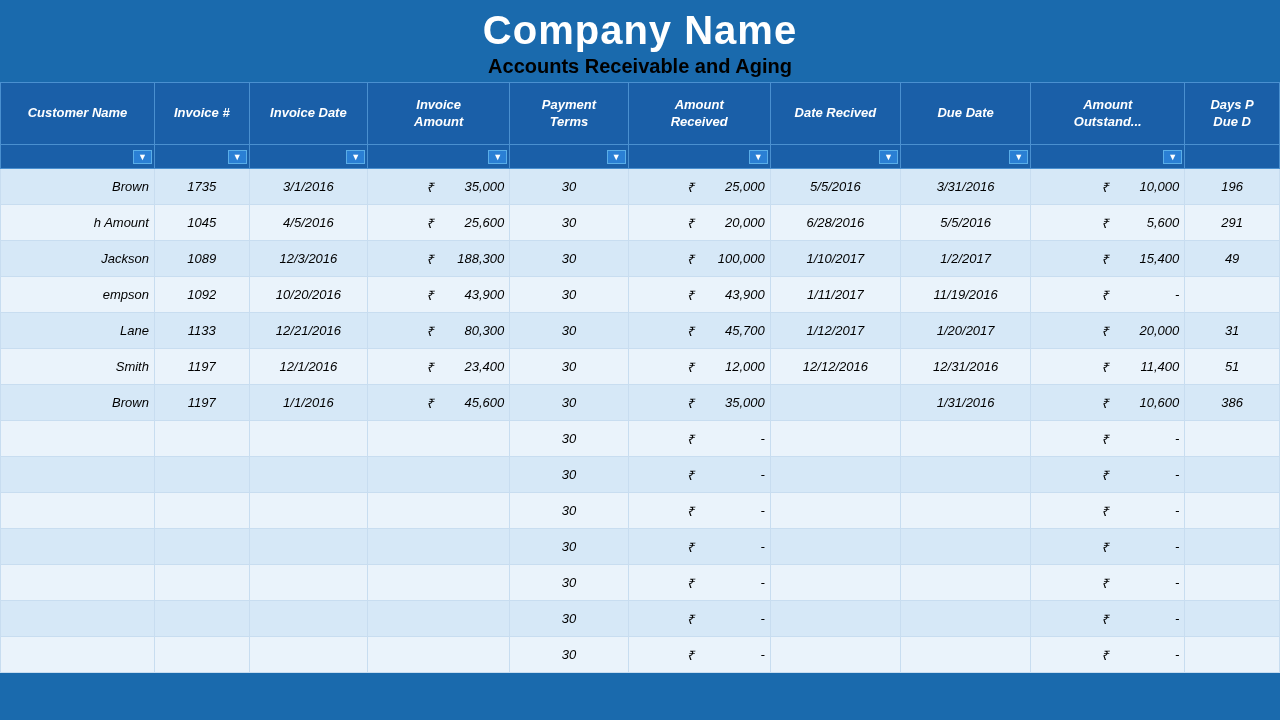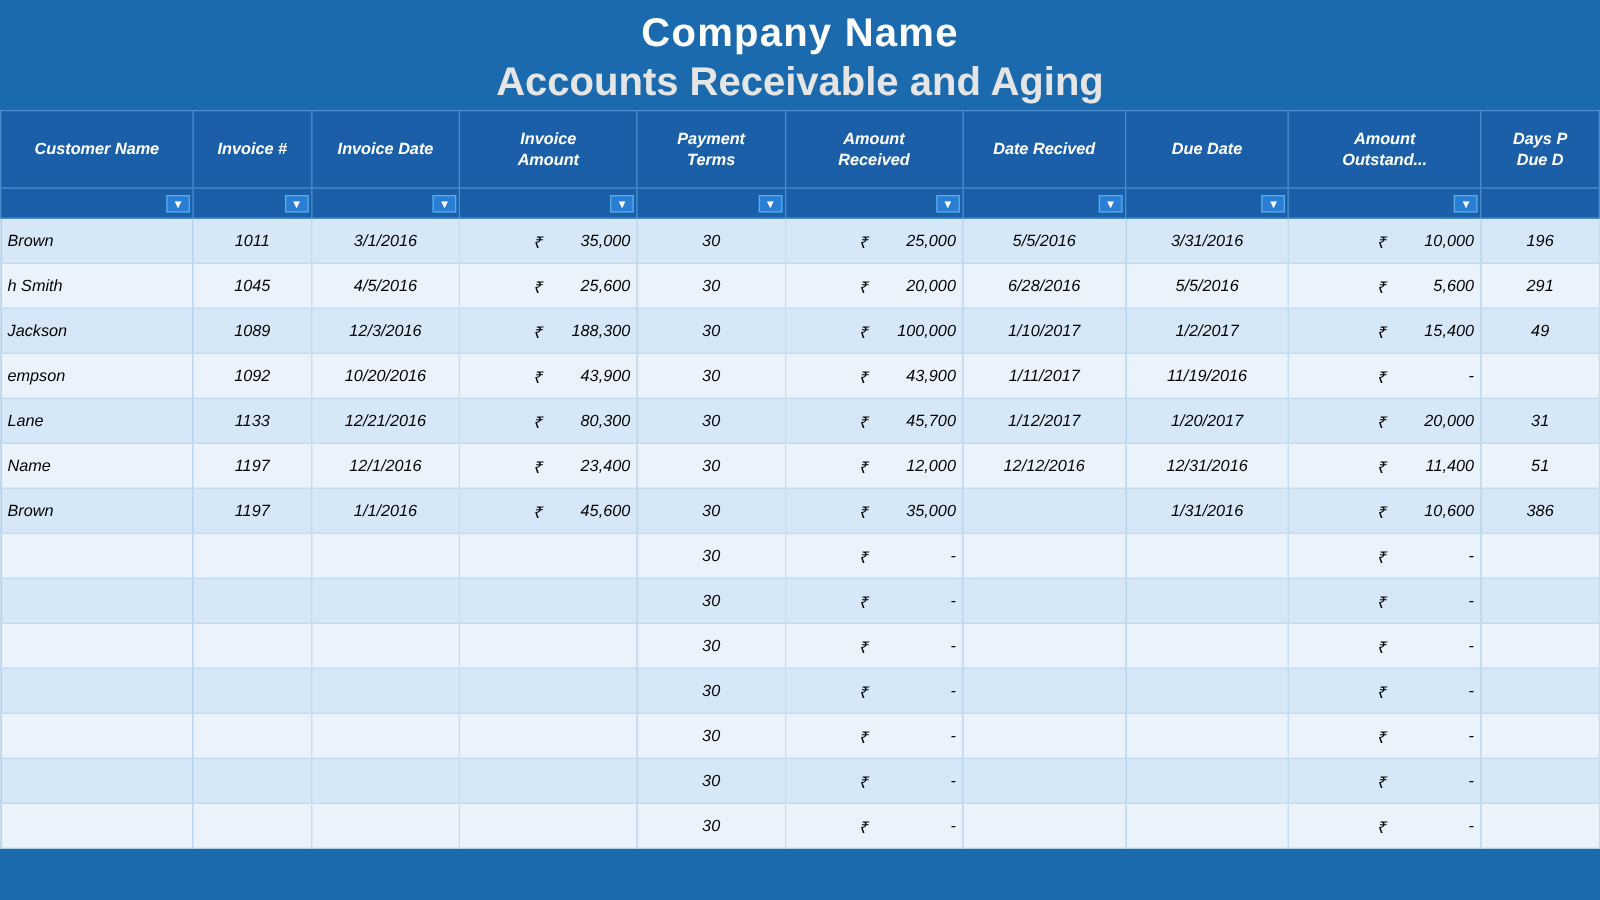--- a/index.html
+++ b/index.html
@@ -10,27 +10,27 @@
       height: 720px;
       overflow: hidden;
     }
     .header-section {
       background: #1a6aad;
       text-align: center;
       padding: 8px 0 4px 0;
     }
     .company-name {
       color: white;
-      font-size: 32px;
+      font-size: 40px;
       font-weight: bold;
       letter-spacing: 1px;
     }
     .subtitle {
-      color: #e5e5e5;
-      font-size: 32px;
+      color: #000000;
+      font-size: 20px;
       font-weight: bold;
       margin-top: 2px;
     }
     .table-container {
       width: 100%;
       overflow: hidden;
       font-style: italic;
     }
     table {
       width: 100%;
@@ -88,21 +88,21 @@
     .col-inv-date { width: 100px; }
     .col-inv-amount { width: 120px; }
     .col-payment { width: 100px; }
     .col-amt-received { width: 120px; }
     .col-date-received { width: 110px; }
     .col-due-date { width: 110px; }
     .col-amt-outstanding { width: 130px; }
     .col-days-due { width: 80px; }
     .text-center { text-align: center; }
     .text-right { text-align: right; }
-    .text-left { text-align: left; }
+    .text-left { text-align: right; }
     .currency-cell {
       display: flex;
       align-items: center;
       justify-content: flex-end;
       gap: 4px;
     }
     .rupee {
       min-width: 14px;
       text-align: left;
     }
@@ -178,21 +178,21 @@
           <div class="filter-btn">
               <span class="dropdown-arrow">▼</span>
             </div>
         </td>
         <td class="col-days-due"></td>
       </tr>
     </thead>
     <tbody id="table-body">
     <tr class="data-row">
           <td class="col-customer text-left">Brown</td>
-          <td class="col-invoice text-center">1011</td>
+          <td class="col-invoice text-center">1735</td>
           <td class="col-inv-date text-center">3/1/2016</td>
           <td class="col-inv-amount text-right">
             <div class="currency-cell">
               <span class="rupee">₹</span>
               <span class="amount-val">35,000</span>
             </div>
           </td>
           <td class="col-payment text-center">30</td>
           <td class="col-amt-received text-right">
             <div class="currency-cell">
@@ -204,21 +204,21 @@
           <td class="col-due-date text-center">3/31/2016</td>
           <td class="col-amt-outstanding text-right">
             <div class="currency-cell">
               <span class="rupee">₹</span>
               <span class="amount-val">10,000</span>
             </div>
           </td>
           <td class="col-days-due text-center">196</td>
         </tr>
         <tr class="data-row">
-          <td class="col-customer text-left">h Smith</td>
+          <td class="col-customer text-left">h Amount</td>
           <td class="col-invoice text-center">1045</td>
           <td class="col-inv-date text-center">4/5/2016</td>
           <td class="col-inv-amount text-right">
             <div class="currency-cell">
               <span class="rupee">₹</span>
               <span class="amount-val">25,600</span>
             </div>
           </td>
           <td class="col-payment text-center">30</td>
           <td class="col-amt-received text-right">
@@ -312,21 +312,21 @@
           <td class="col-due-date text-center">1/20/2017</td>
           <td class="col-amt-outstanding text-right">
             <div class="currency-cell">
               <span class="rupee">₹</span>
               <span class="amount-val">20,000</span>
             </div>
           </td>
           <td class="col-days-due text-center">31</td>
         </tr>
         <tr class="data-row">
-          <td class="col-customer text-left">Name</td>
+          <td class="col-customer text-left">Smith</td>
           <td class="col-invoice text-center">1197</td>
           <td class="col-inv-date text-center">12/1/2016</td>
           <td class="col-inv-amount text-right">
             <div class="currency-cell">
               <span class="rupee">₹</span>
               <span class="amount-val">23,400</span>
             </div>
           </td>
           <td class="col-payment text-center">30</td>
           <td class="col-amt-received text-right">

